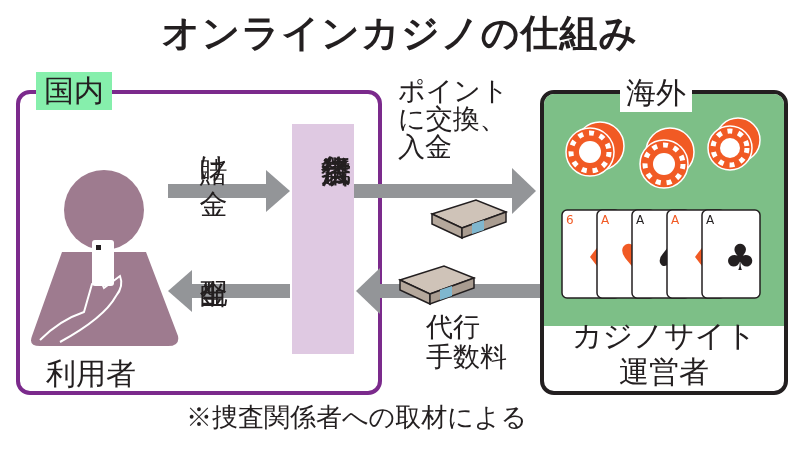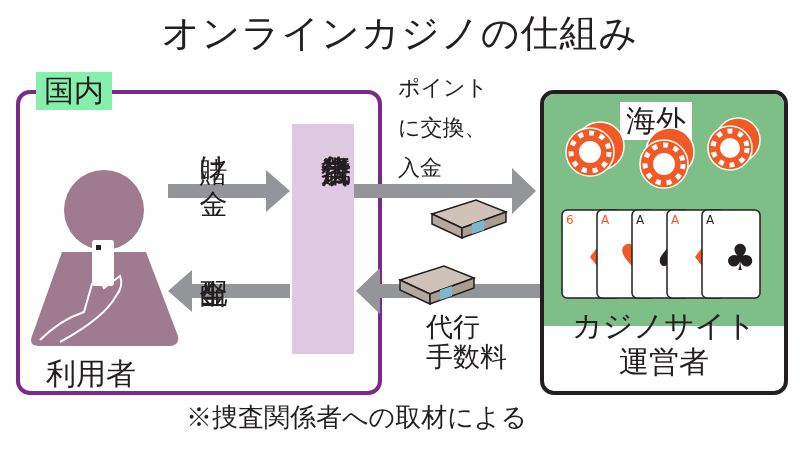--- a/index.html
+++ b/index.html
@@ -1,35 +1,35 @@
 <!DOCTYPE html>
 <html><head>
 <meta charset="utf-8">
 <style>
   html, body { margin:0; padding:0; background:#ffffff; }
   body { width:800px; height:459px; position:relative; overflow:hidden;
          font-family:"DejaVu Sans", sans-serif; color:#231f20; }
   .abs { position:absolute; }
-  #title { left:0; top:8px; width:800px; text-align:center; font-size:38px; font-weight:normal; letter-spacing:1px; }
+  #title { left:0; top:8px; width:800px; text-align:center; font-size:38px; font-weight:bold; letter-spacing:1px; }
   
   #domestic-box { left:16px; top:90px; width:366px; height:305px; border:4px solid #7b2a8c; border-radius:14px; box-sizing:border-box; }
   #domestic-label { left:36px; top:72px; background:#86efac; padding:0 8px; font-size:30px; line-height:38px; }
   
   #overseas-box { left:540px; top:90px; width:248px; height:305px; border:4px solid #231f20; border-radius:14px; box-sizing:border-box; overflow:hidden; background:#fff; }
   #overseas-green { left:0; top:0; width:100%; height:232px; background:#7dbf87; }
-  #overseas-label { left:620px; top:74px; background:#fff; padding:0 6px; font-size:30px; line-height:38px;margin-top:28px; }
-  #operator-label { left:540px; top:308px; width:248px; text-align:center; font-size:30px; line-height:36px; }
+  #overseas-label { left:620px; top:74px; background:#fff; padding:0 6px; font-size:30px; line-height:38px; }
+  #operator-label { left:540px; top:318px; width:248px; text-align:center; font-size:30px; line-height:36px; }
   
   #agent-box { left:292px; top:124px; width:62px; height:230px; background:#dfc9e2; }
   #agent-label { left:292px; top:132px; width:62px; text-align:center; font-size:30px; line-height:36px; }
   .vtext { writing-mode:vertical-rl; text-orientation:upright; }
   .vlabel { font-size:28px; line-height:30px; background:transparent; }
   #bet-label { left:198px; top:136px; }
   #payout-label { left:198px; top:258px; }
-  #points-label { left:398px; top:68px; font-size:22px; line-height:40px; }
+  #points-label { left:398px; top:77px; font-size:27px; line-height:28px; }
   #fee-label { left:418px; top:312px; font-size:27px; line-height:30px;margin-left:8px; }
   #user-label { left:46px; top:354px; font-size:30px;text-align:right; }
   #footnote { left:186px; top:400px; font-family:Liberation Sans, sans-serif; font-size:26px;text-align:center; }
   svg { position:absolute; left:0; top:0; }
 </style>
 </head>
 <body>
 
 <div id="title" class="abs">オンラインカジノの仕組み</div>
 

